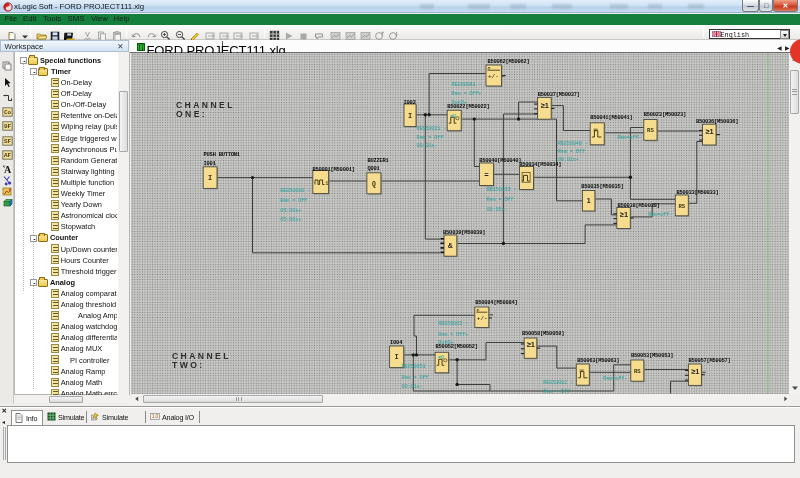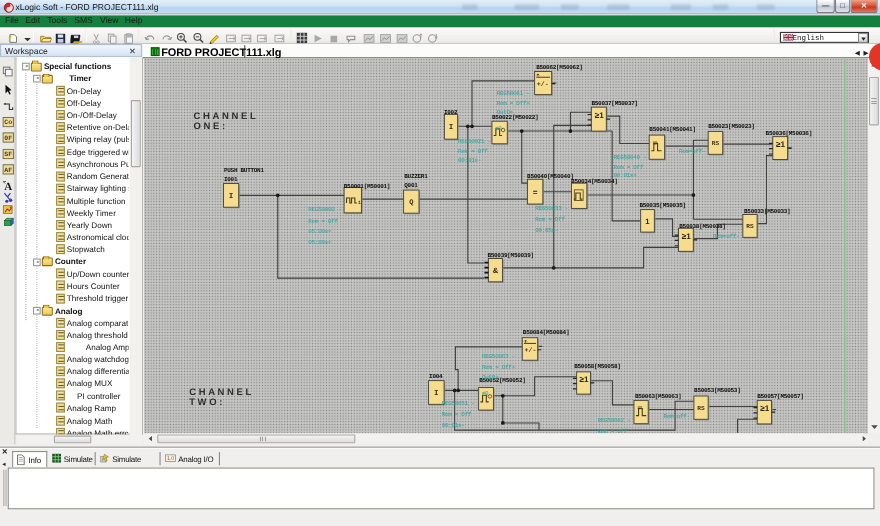--- a/index.html
+++ b/index.html
@@ -48,21 +48,21 @@
 .sb { position:absolute; background:#f2f1ef; }
 .sbthumb { position:absolute; background:linear-gradient(90deg,#f4f4f4,#dcdcdc); border:1px solid #a8a8a8; border-radius:1px; }
 .sbthumbh { position:absolute; background:linear-gradient(#f4f4f4,#dcdcdc); border:1px solid #a8a8a8; border-radius:1px; }
 .sbarrow { position:absolute; width:0; height:0; }
 
 #tabbar { position:absolute; left:130px; top:40px; width:670px; height:13px; background:#fcfcfc; border-bottom:1.5px solid #6e6e6e; }
 #doctab { position:absolute; left:4px; top:0.5px; width:89px; height:12.5px; border-right:1.5px solid #555; }
 #doctab .gi { position:absolute; left:2.5px; top:2.5px; width:8.5px; height:8px; background:#1a8a1a; box-shadow:inset 0 0 0 1px #0a5a0a; }
 #doctab .gi:after { content:""; position:absolute; left:1.5px; top:1.5px; width:5.5px; height:5px; background:
   repeating-linear-gradient(90deg,#2fae2f 0,#2fae2f 1.5px,#116a11 1.5px,#116a11 2.5px); }
-#doctab span { position:absolute; left:12.5px; top:2.4px; font-size:10px; font-weight:bold; color:#000; letter-spacing:-0.1px; white-space:nowrap; }
+#doctab span { position:absolute; left:12.5px; top:2.4px; font-size:13px; font-weight:normal; color:#000; letter-spacing:-0.1px; white-space:nowrap; }
 .tnav { position:absolute; top:4px; font-size:6px; color:#222; }
 #canvas { position:absolute; left:131px; top:53px; width:657.5px; height:340.5px; background-color:#c6c6c4;
   background-image:radial-gradient(circle, #82827f 0.55px, rgba(0,0,0,0) 0.9px); background-size:2.54px 2.54px; }
 
 #vsb { position:absolute; left:788.5px; top:53px; width:11.5px; height:340.5px; background:#f2f1ef; }
 #hsb { position:absolute; left:131px; top:393.5px; width:657.5px; height:10px; background:#f2f1ef; }
 
 #dock { position:absolute; left:0; top:405.5px; width:800px; height:59px; background:#f0efed; border-top:1px solid #9a9a96; box-shadow:0 1px 0 #fff inset; }
 .btab { position:absolute; top:3px; height:15px; font-size:7.2px; color:#111; letter-spacing:-0.2px; }
 .btab .ic { position:absolute; left:3px; top:2.5px; }
@@ -292,21 +292,21 @@
       <div style="position:absolute;left:32.5px;top:70px;width:1px;height:320px;background-image:repeating-linear-gradient(to bottom,#bdbdbd 0,#bdbdbd 1px,transparent 1px,transparent 2px);"></div>
       <div class="pm" style="left:20px;top:57.2px;">
         <span>-</span>
       </div>
       <div class="folder" style="left:27.5px;top:56.6px;"></div>
       <div class="trow" style="left:39.9px;top:55.8px;font-weight:bold;">Special functions</div>
       <div class="pm" style="left:30px;top:68.3px;">
         <span>-</span>
       </div>
       <div class="folder" style="left:37.5px;top:67.69999999999999px;"></div>
-      <div class="trow" style="left:63px;top:66.89999999999999px;font-weight:bold;">Timer</div>
+      <div class="trow" style="left:51px;top:66.89999999999999px;font-weight:bold;">Timer</div>
       <div class="titem" style="left:50.5px;top:77.8px;"></div>
       <div class="trow" style="left:60.7px;top:78.0px;font-weight:normal;">On-Delay</div>
       <div class="titem" style="left:50.5px;top:88.89999999999999px;"></div>
       <div class="trow" style="left:60.7px;top:89.1px;font-weight:normal;">Off-Delay</div>
       <div class="titem" style="left:50.5px;top:100.0px;"></div>
       <div class="trow" style="left:60.7px;top:100.2px;font-weight:normal;">On-/Off-Delay</div>
       <div class="titem" style="left:50.5px;top:111.1px;"></div>
       <div class="trow" style="left:60.7px;top:111.3px;font-weight:normal;">Retentive on-Delay</div>
       <div class="titem" style="left:50.5px;top:122.19999999999999px;"></div>
       <div class="trow" style="left:60.7px;top:122.39999999999999px;font-weight:normal;">Wiping relay (pulse</div>

